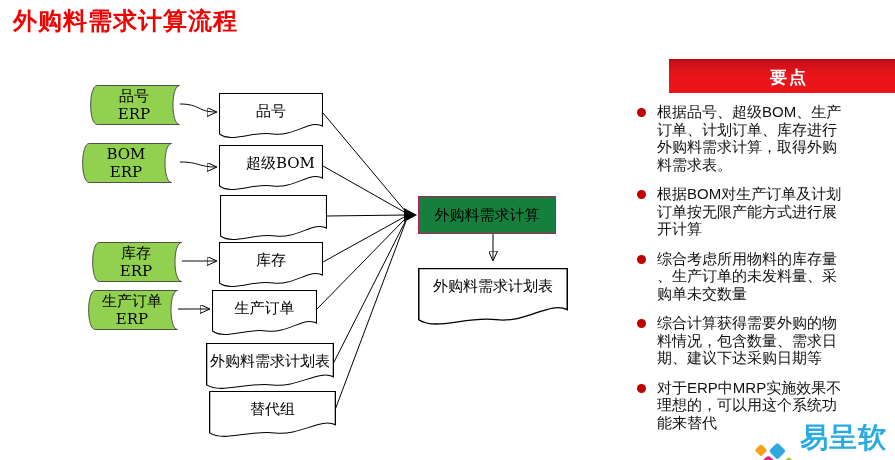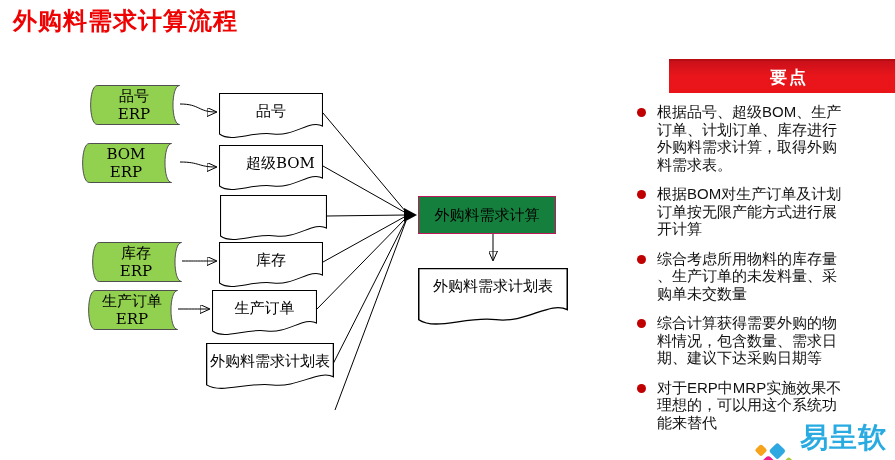--- a/index.html
+++ b/index.html
@@ -174,20 +174,26 @@
         <path d="M 0.5 0.5 L 99.5 0.5 L 99.5 33 C 88 26, 72 44, 52 41 C 32 38, 12 50, 0.5 41 Z"></path>
       </svg>
     <div class="lbl">生产订单</div>
   </div>
   <div class="node doc" style="left:206px; top:343px; width:128px; height:47px;">
     <svg class="shape" viewBox="0 0 100 46" preserveAspectRatio="none">
         <path d="M 0.5 0.5 L 99.5 0.5 L 99.5 33 C 88 26, 72 44, 52 41 C 32 38, 12 50, 0.5 41 Z"></path>
       </svg>
     <div class="lbl">外购料需求计划表</div>
   </div>
+  <div class="node doc" style="left:209px; top:391px; width:127px; height:47px;">
+    <svg class="shape" viewBox="0 0 100 46" preserveAspectRatio="none">
+        <path d="M 0.5 0.5 L 99.5 0.5 L 99.5 33 C 88 26, 72 44, 52 41 C 32 38, 12 50, 0.5 41 Z"></path>
+      </svg>
+    <div class="lbl">替代组</div>
+  </div>
 
   <div class="proc">外购料需求计算</div>
 
   <div class="node doc doc-out" style="left:418px; top:268px; width:150px; height:58px;">
     <svg class="shape" viewBox="0 0 100 46" preserveAspectRatio="none">
         <path d="M 0.5 0.5 L 99.5 0.5 L 99.5 33 C 88 26, 72 44, 52 41 C 32 38, 12 50, 0.5 41 Z"></path>
       </svg>
     <div class="lbl">外购料需求计划表</div>
   </div>
 

